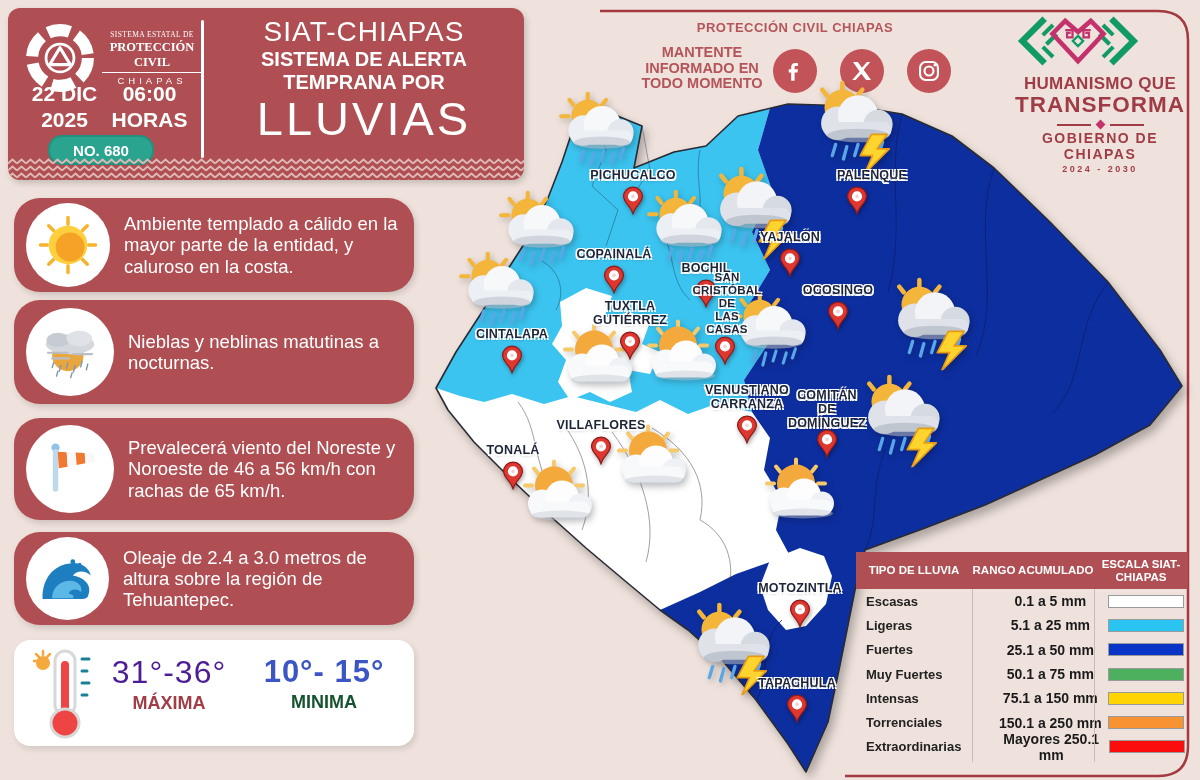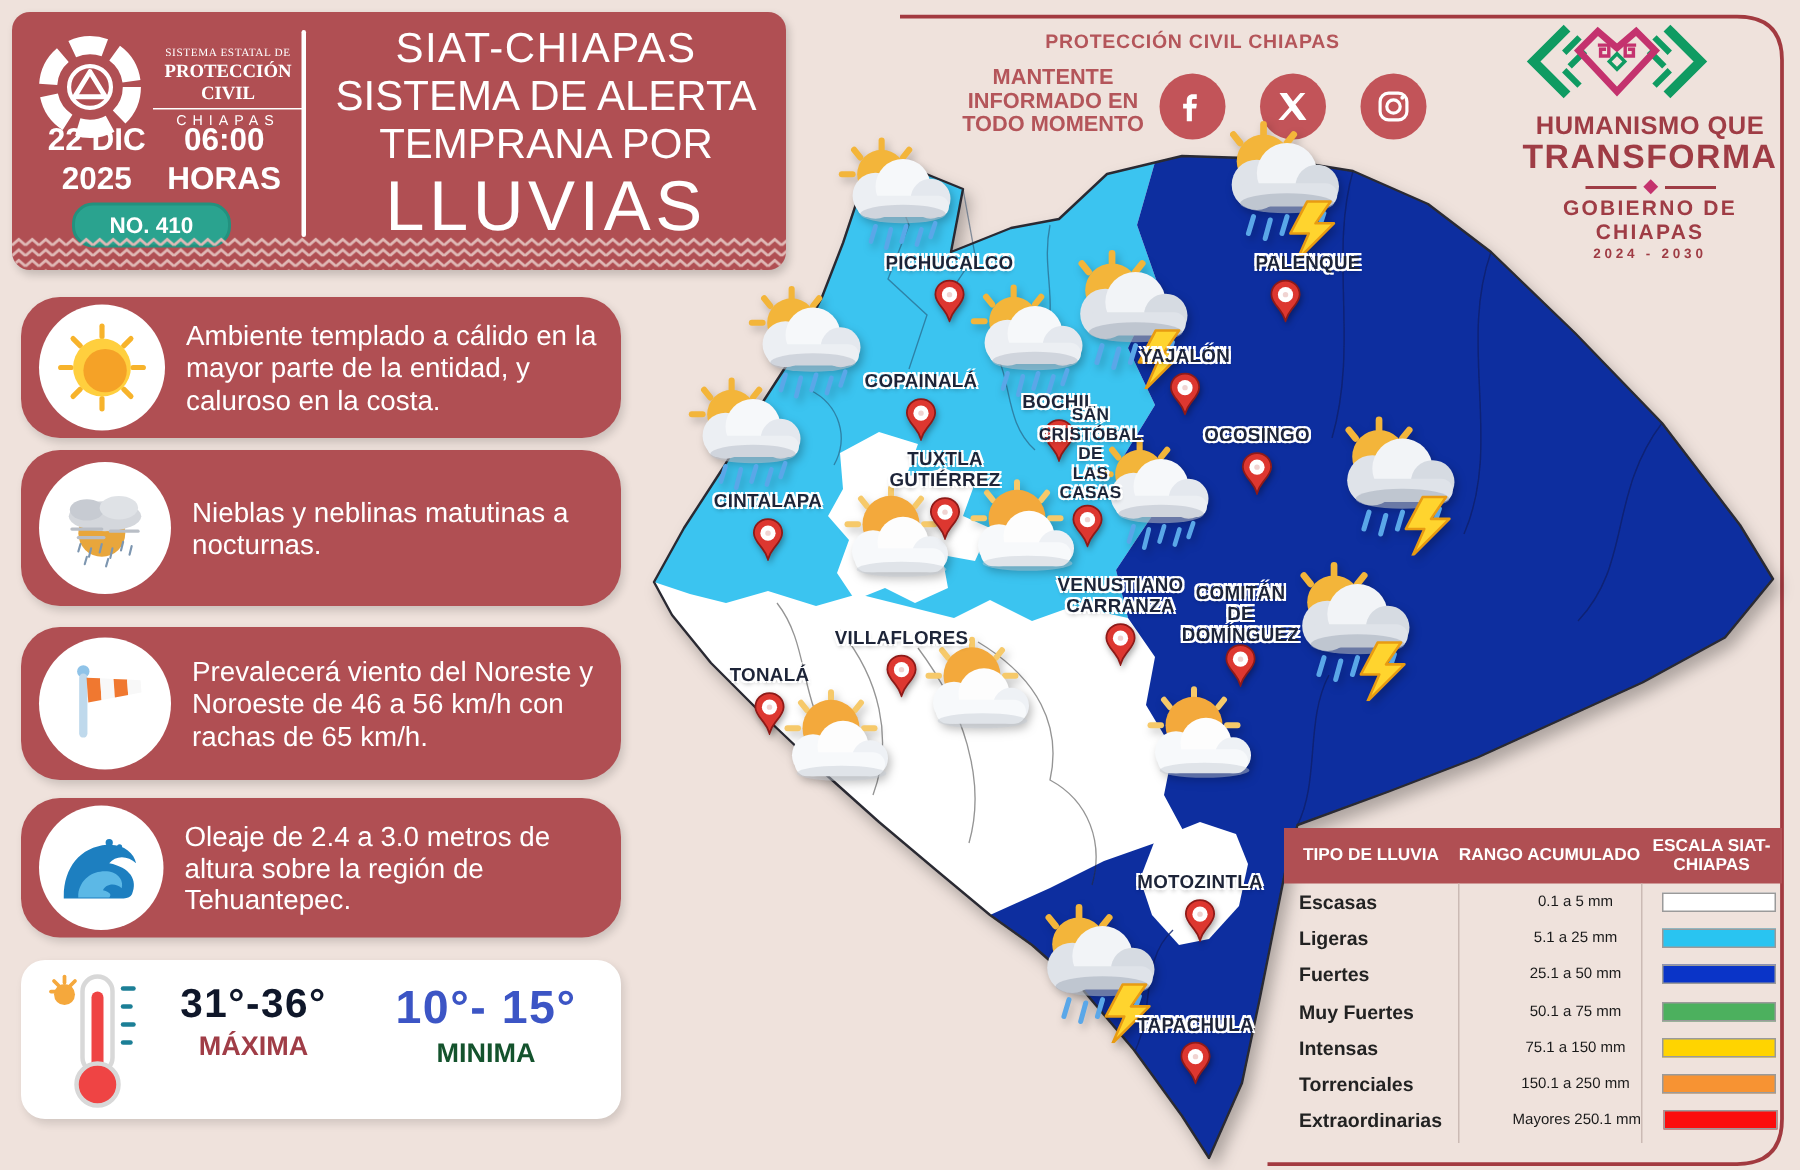--- a/index.html
+++ b/index.html
@@ -17,21 +17,21 @@
   .logo-l3{font-size:9.5px;letter-spacing:4px;margin-top:2px;}
   .date-grid{position:absolute;left:14px;top:74px;width:170px;display:grid;
              grid-template-columns:1fr 1fr;row-gap:2px;color:#fff;font-weight:bold;
              font-size:21px;text-align:center;}
   .badge{position:absolute;left:40px;top:127px;width:102px;height:26px;background:#2aa38f;
          border:2px solid #23917e;border-radius:14px;color:#fff;font-weight:bold;font-size:15px;
          display:flex;align-items:center;justify-content:center;}
   .hdr-divider{position:absolute;left:193px;top:12px;width:3px;height:138px;background:#fff;border-radius:2px;}
   .title-block{position:absolute;left:200px;top:8px;width:312px;text-align:center;color:#fff;}
   .title-1{font-size:28px;font-weight:400;letter-spacing:1px;}
-  .title-2,.title-3{font-size:28px;font-weight:normal;line-height:1.15;}
+  .title-2,.title-3{font-size:20px;font-weight:bold;line-height:1.15;}
   .title-4{font-size:47px;font-weight:400;letter-spacing:3px;line-height:1.0;margin-top:1px;}
   .zigzag{position:absolute;left:0;bottom:0;}
   
   .social-title{position:absolute;left:660px;top:20px;width:270px;text-align:center;
                 color:#b4555a;font-weight:800;font-size:13px;letter-spacing:.5px;}
   .social-sub{position:absolute;left:628px;top:45px;width:148px;text-align:center;
               color:#b4555a;font-weight:800;font-size:14.5px;line-height:1.08;}
   .soc-circle{position:absolute;top:49px;width:44px;height:44px;border-radius:50%;
               background:#c25459;display:flex;align-items:center;justify-content:center;cursor:pointer;}
   
@@ -46,21 +46,21 @@
   
   .cond-box{position:absolute;left:14px;width:400px;background:#b04f53;border-radius:26px;
             display:flex;align-items:center;box-shadow:2px 3px 6px rgba(0,0,0,.15);}
   .cond-icon{flex:0 0 auto;margin-left:12px;background:#fff;border-radius:50%;
              display:flex;align-items:center;justify-content:center;}
   .cond-text{color:#fff;font-size:18.5px;line-height:1.14;padding:8px 14px 8px 14px;font-weight:500;}
   
   .temp-box{position:absolute;left:14px;top:640px;width:400px;height:106px;background:#fff;
             border-radius:16px;box-shadow:2px 3px 6px rgba(0,0,0,.12);}
   .temp-col{position:absolute;top:14px;text-align:center;}
-  .temp-max-val{color:#0f172a;font-size:27px;font-weight:700;letter-spacing:1px;}
+  .temp-max-val{color:#4c1d95;font-size:32px;font-weight:400;letter-spacing:1px;}
   .temp-max-lab{color:#a03d47;font-size:18px;font-weight:800;margin-top:2px;}
   .temp-min-val{color:#3c55c5;font-size:31px;font-weight:800;letter-spacing:1px;}
   .temp-min-lab{color:#14532d;font-size:18px;font-weight:800;margin-top:2px;}
   
   .map-svg{position:absolute;left:0;top:0;pointer-events:none;}
   #markers{position:absolute;left:0;top:0;width:1200px;height:780px;pointer-events:none;}
   .map-label{position:absolute;transform:translateX(-50%);text-align:center;font-weight:bold;
              color:#1d2438;letter-spacing:.2px;
              text-shadow:-1.5px -1.5px 0 #fff,1.5px -1.5px 0 #fff,-1.5px 1.5px 0 #fff,1.5px 1.5px 0 #fff,0 2px 3px rgba(0,0,0,.3);}
   .map-label div{font-size:12.5px;line-height:1.1;white-space:nowrap;}
@@ -68,21 +68,21 @@
   .map-pin{position:absolute;width:22px;height:29px;filter:drop-shadow(1.5px 2.5px 2px rgba(0,0,0,.35));}
   .wicon{position:absolute;transform:translate(-50%,-50%);filter:drop-shadow(2px 3px 3px rgba(0,0,0,.25));}
   
   .legend{position:absolute;left:856px;top:552px;width:332px;}
   .legend-head{display:flex;height:37px;background:#b04f53;}
   .legend-head div{color:#fff;font-weight:bold;font-size:11.5px;display:flex;align-items:center;
                    justify-content:center;text-align:center;line-height:1.1;}
   .lh-c1{width:116px;}.lh-c2{width:122px;}.lh-c3{width:94px;padding:0 4px;box-sizing:border-box;}
   .legend-row{display:flex;align-items:center;height:24.3px;}
   .lr-type{width:116px;box-sizing:border-box;padding-left:10px;font-size:13px;font-weight:bold;color:#222;}
-  .lr-range{width:122px;text-align:center;font-size:10px;font-weight:400;color:#1a1a1a;margin-left:36px;}
+  .lr-range{width:122px;text-align:center;font-size:14px;font-weight:700;color:#1a1a1a;margin-left:36px;}
   .lr-swatch-cell{width:94px;display:flex;justify-content:center;}
   .lr-swatch{width:76px;height:13px;border:1px solid #9a9a9a;box-sizing:border-box;}
   .legend-sep{position:absolute;top:37px;width:1px;height:173px;background:#cbbab4;}
 </style>
 </head>
 <body>
 
 <div class="canvas">
 
   <svg class="map-svg" width="1200" height="780" viewBox="0 0 1200 780">
@@ -208,21 +208,21 @@
       <div class="logo-l1">SISTEMA ESTATAL DE</div>
       <div class="logo-l2">PROTECCIÓN CIVIL</div>
       <div class="logo-l3">CHIAPAS</div>
     </div>
     <div class="date-grid">
       <div>22 DIC</div>
       <div>06:00</div>
       <div>2025</div>
       <div>HORAS</div>
     </div>
-    <div class="badge">NO. 410</div>
+    <div class="badge">NO. 680</div>
     <div class="hdr-divider"></div>
     <div class="title-block">
       <div class="title-1">SIAT-CHIAPAS</div>
       <div class="title-2">SISTEMA DE ALERTA</div>
       <div class="title-3">TEMPRANA POR</div>
       <div class="title-4">LLUVIAS</div>
     </div>
     <svg class="zigzag" width="516" height="22">
       <rect width="516" height="22" fill="url(#zz)"></rect>
     </svg>

